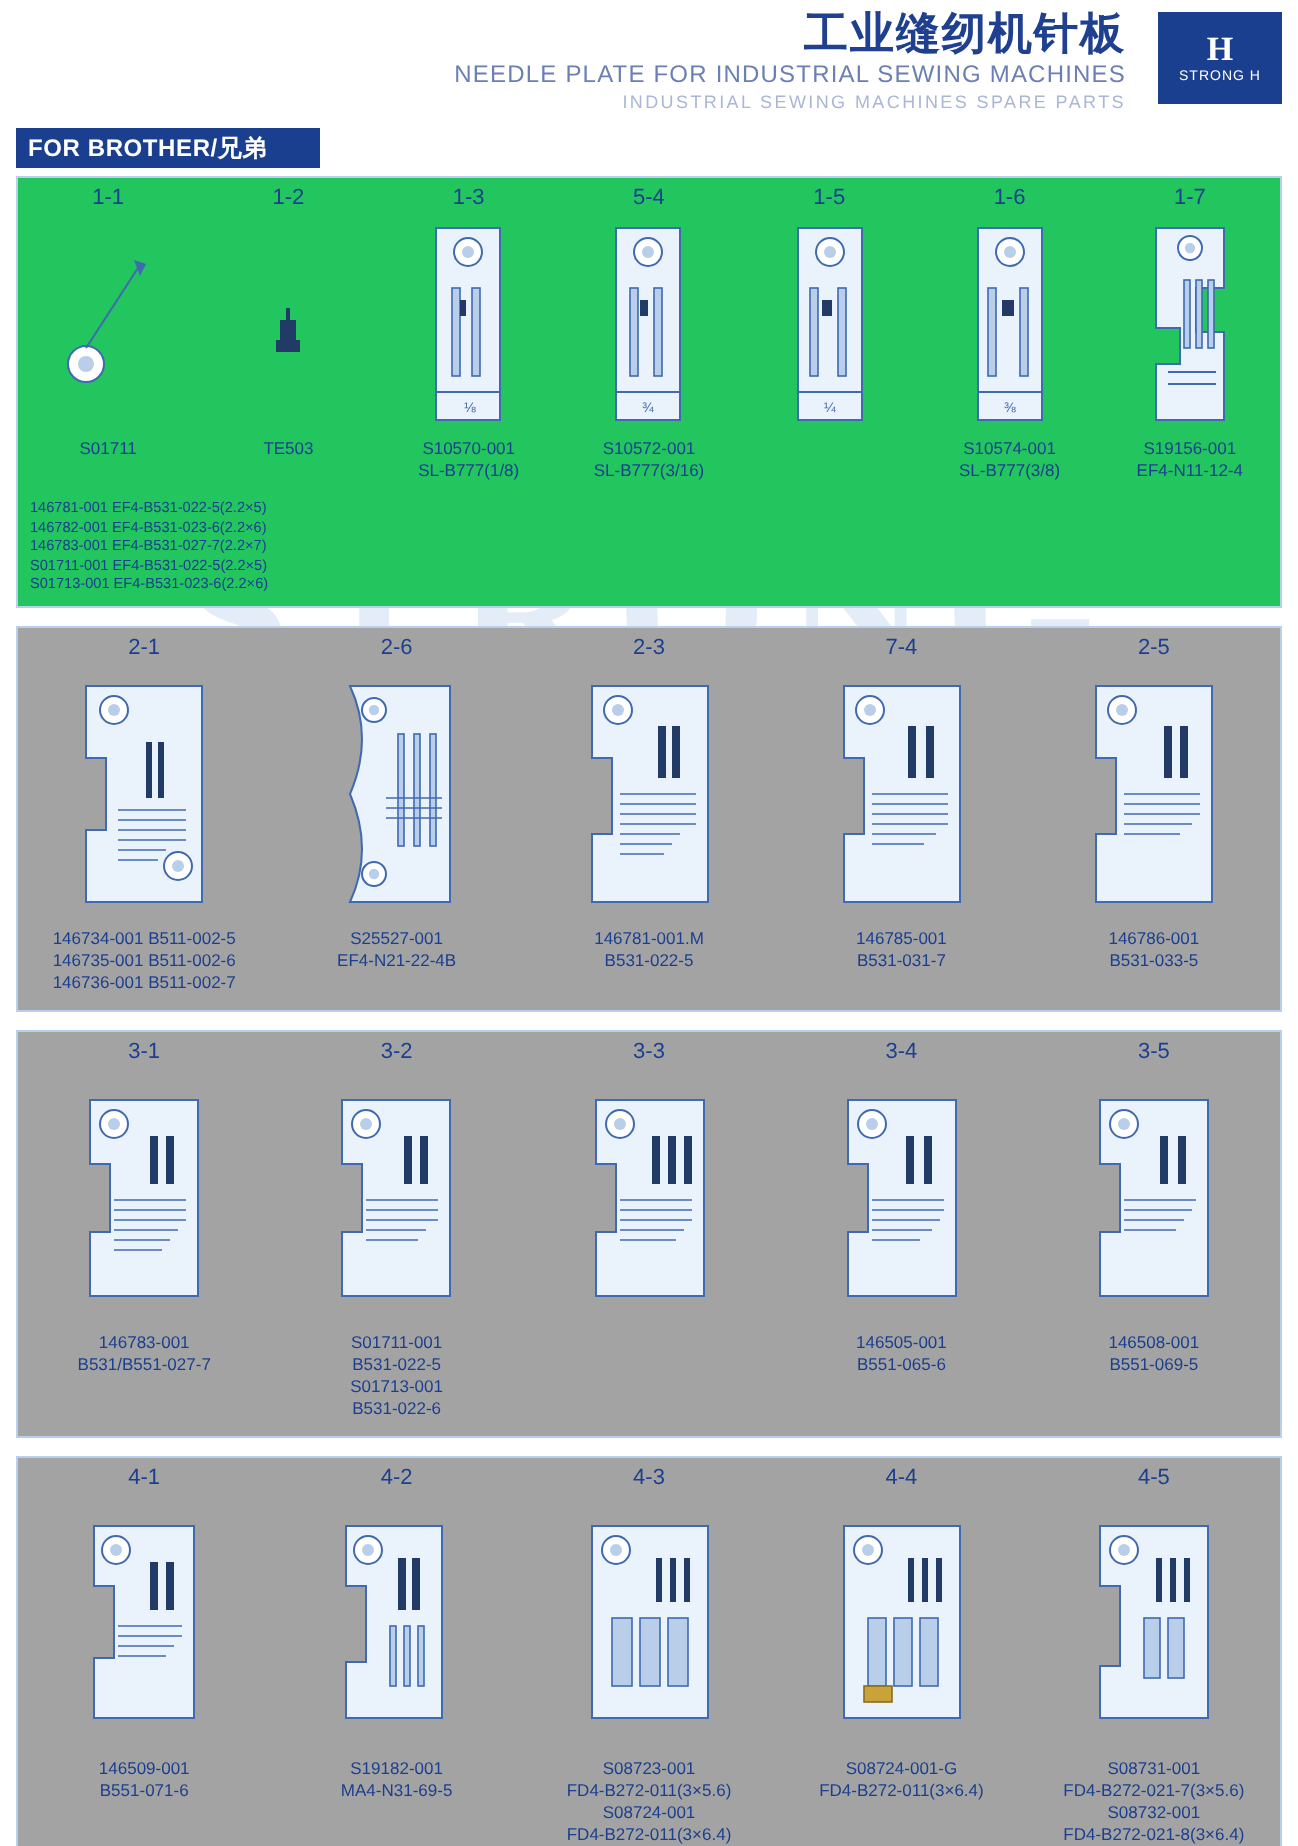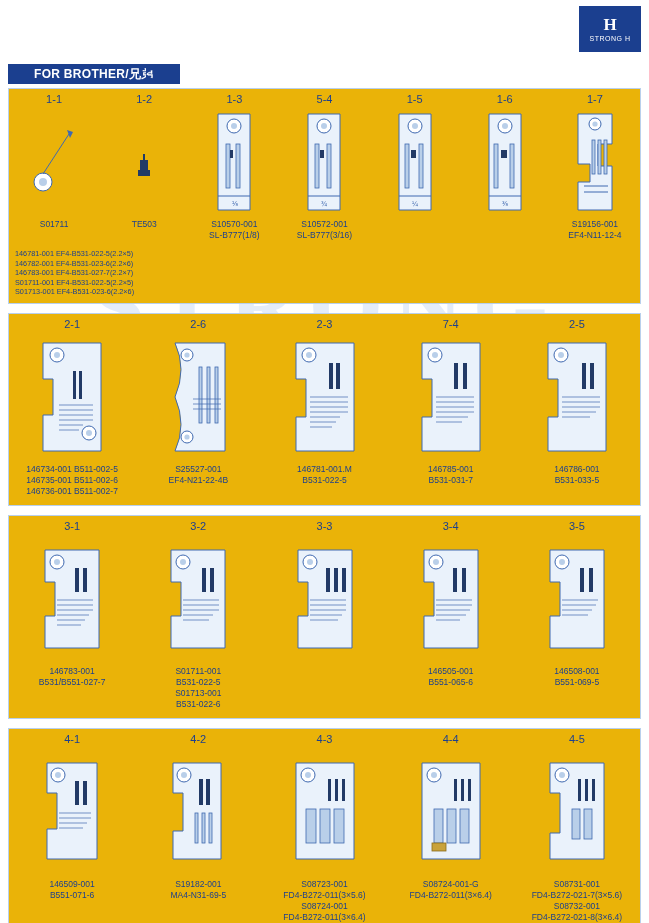--- a/index.html
+++ b/index.html
@@ -70,21 +70,21 @@
     margin:2px 0 4px 0;
   }
   .brandbar{
     position:absolute;left:8px;top:0;
     height:20px;
     background:#1b3f8f;
     color:#fff;
     font-size:12px;
     font-weight:bold;
     line-height:20px;
-    padding:0 26px 0 26px;
+    padding:0 26px 0 6px;
     letter-spacing:0.3px;
   }
   .brandbar:after{
     content:"";
     position:absolute;right:-0px;top:0;
     border-top:10px solid transparent;
     border-bottom:10px solid transparent;
     border-left:0;
   }
   
@@ -105,25 +105,25 @@
   .watermark .wm-sub{
     display:block;
     font-size:44px;
     letter-spacing:22px;
     margin-top:-14px;
   }
   
   .panel{
     position:relative;
     margin:0 8px 9px 8px;
-    background:#eab308;
+    background:#a3a3a3;
     border:1px solid #b9d0ec;
     z-index:1;
   }
-  .panel.first{background:#eab308;}
+  .panel.first{background:#22c55e;}
   .colrow{
     display:flex;
   }
   .col{
     flex:1 1 0;
     text-align:center;
     position:relative;
   }
   .colhead{
     font-size:11px;
@@ -165,20 +165,25 @@
     font-size:7.3px;
     line-height:9.6px;
     text-align:left;
     padding-left:6px;
   }
 </style>
 </head>
 <body>
 
 <div class="header">
+  <div class="title-block">
+    <div class="title-cn">工业缝纫机针板</div>
+    <div class="title-en">NEEDLE PLATE FOR INDUSTRIAL SEWING MACHINES</div>
+    <div class="title-sub">INDUSTRIAL SEWING MACHINES SPARE PARTS</div>
+  </div>
   <div class="logo">
     <div class="mark">H</div>
     <div class="lname">STRONG H</div>
   </div>
 </div>
 
 <div class="brandbar-wrap">
   <div class="brandbar">FOR BROTHER/兄弟</div>
   <div style="position:absolute;left:146px;top:0;width:0;height:0;border-top:10px solid #1b3f8f;border-bottom:10px solid #1b3f8f;border-right:14px solid transparent;"></div>
 </div>
@@ -275,20 +280,22 @@
           <path d="M8 4 h32 v96 h-32 z" class="plate-body"></path>
           <circle cx="24" cy="16" r="7" class="hole"></circle>
             <circle cx="24" cy="16" r="3" class="hole-in"></circle>
           <rect x="13" y="34" width="4" height="44" class="plate-slot"></rect>
           <rect x="29" y="34" width="4" height="44" class="plate-slot"></rect>
           <rect x="20" y="40" width="6" height="8" class="plate-dark"></rect>
           <path d="M8 86 h32" class="plate-line"></path>
           <text x="21" y="96" font-size="7" fill="#3f69b0" font-family="Liberation Sans">⅜</text>
         </svg>
       </div>
+      <div class="caption">S10574-001
+SL-B777(3/8)</div>
     </div>
 
     <div class="col">
       <div class="colhead">1-7</div>
       <div class="artbox">
         <svg width="62" height="104" viewBox="0 0 62 104">
           <path d="M14 4 h34 v30 h-14 v22 h14 v44 h-34 v-28 h12 v-18 h-12 z" class="plate-body"></path>
           <circle cx="31" cy="14" r="6" class="hole"></circle>
             <circle cx="31" cy="14" r="2.6" class="hole-in"></circle>
           <rect x="28" y="30" width="3" height="34" class="plate-slot"></rect>

